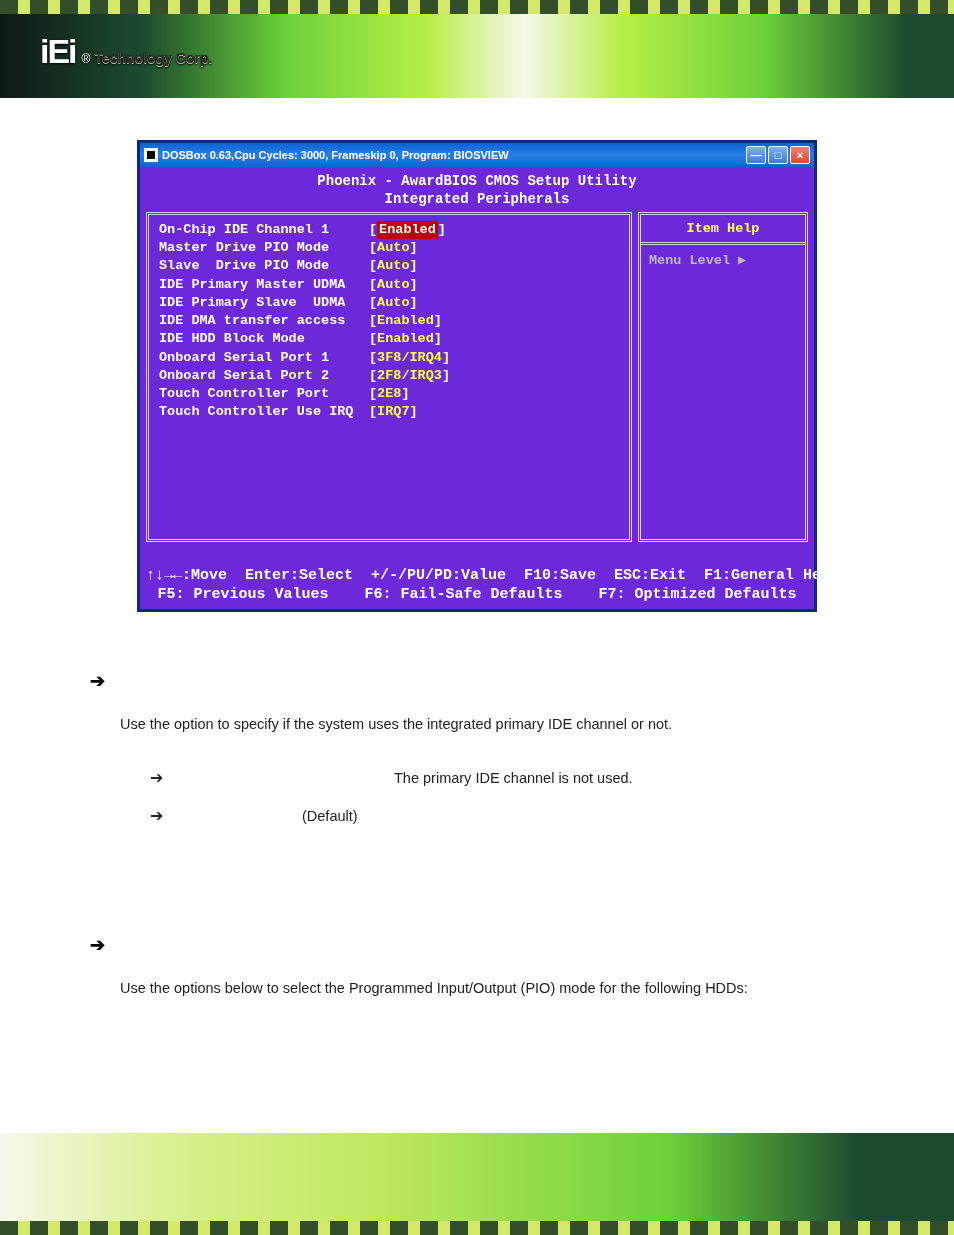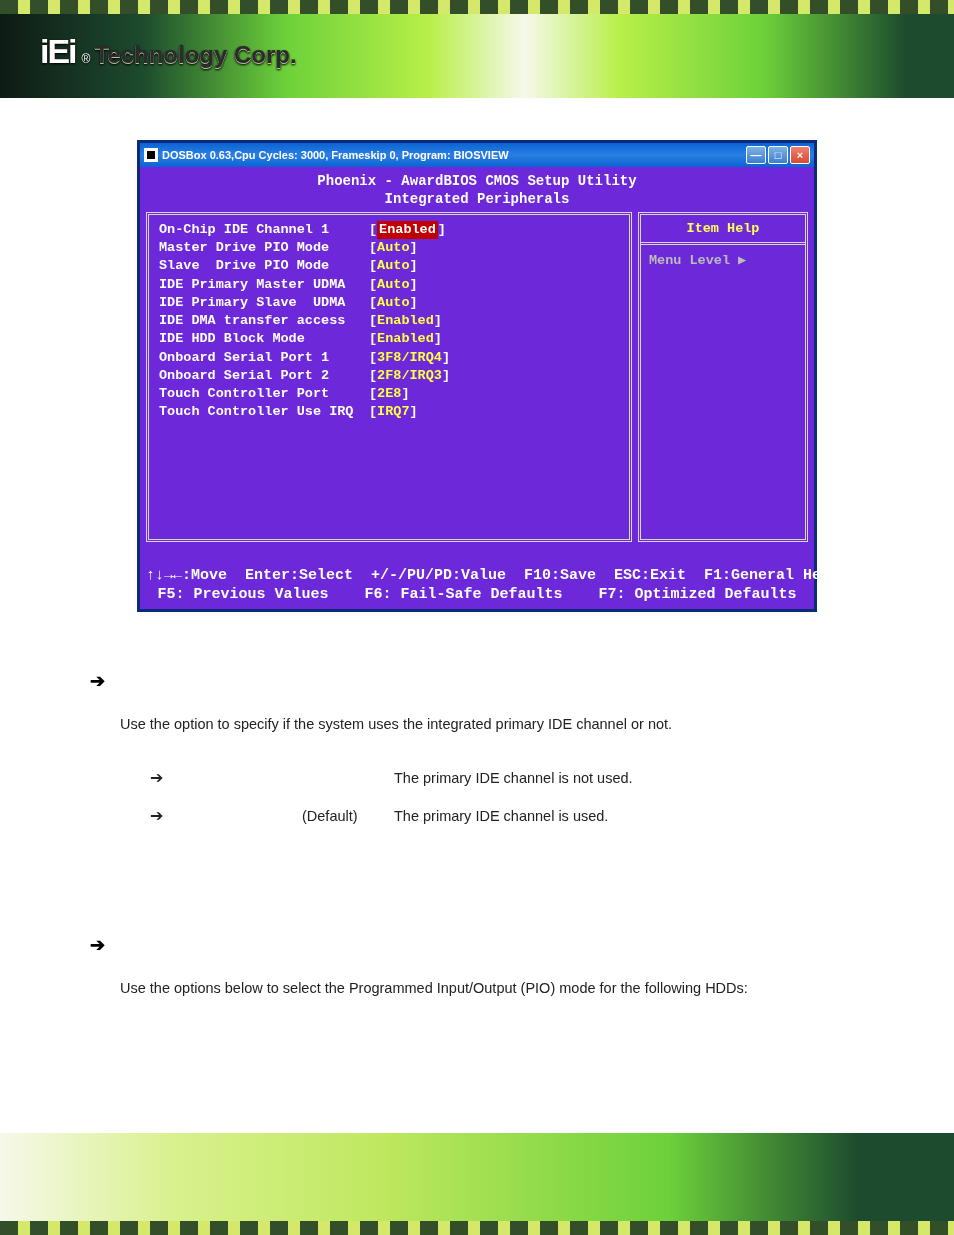--- a/index.html
+++ b/index.html
@@ -32,21 +32,21 @@
     display:flex; align-items:baseline; gap:4px;
     color:#fff; filter: drop-shadow(0 1px 1px #000);
   }
   .logo-iei {
     font-family: Arial Black, Arial, sans-serif;
     font-weight:900; font-size:34px; letter-spacing:-2px;
   }
   .logo-r { font-size:12px; vertical-align:super; margin-left:2px;}
   .logo-tag {
     font-family: "Arial Black", Arial, sans-serif;
-    font-size:24px; font-weight:900; color:#2b2b2b;
+    font-size:14px; font-weight:900; color:#2b2b2b;
     text-shadow: 0 1px 0 #b9c0a0;
     letter-spacing:0px;
   }
   .content {
     position: relative;
     z-index: 5;
     padding: 140px 70px 0 70px;
   }
   
   .dosbox {
@@ -264,21 +264,20 @@
     <div class="opt-line">
       <span class="opt-arrow">➔</span>
       <span class="opt-name"></span>
       <span class="opt-default"></span>
       <span class="opt-desc">The primary IDE channel is not used.</span>
     </div>
     <div class="opt-line">
       <span class="opt-arrow">➔</span>
       <span class="opt-name"></span>
       <span class="opt-default">(Default)</span>
-      <span class="opt-desc">The primary IDE channel is used.</span>
     </div>
 
     <div style="height:90px"></div>
 
     <div><span class="arrow-blk">➔</span></div>
     <div class="para">
       <span>Use the </span>
       <span> options below to select the Programmed Input/Output (PIO) mode for the following HDDs:</span>
     </div>
   </div>

